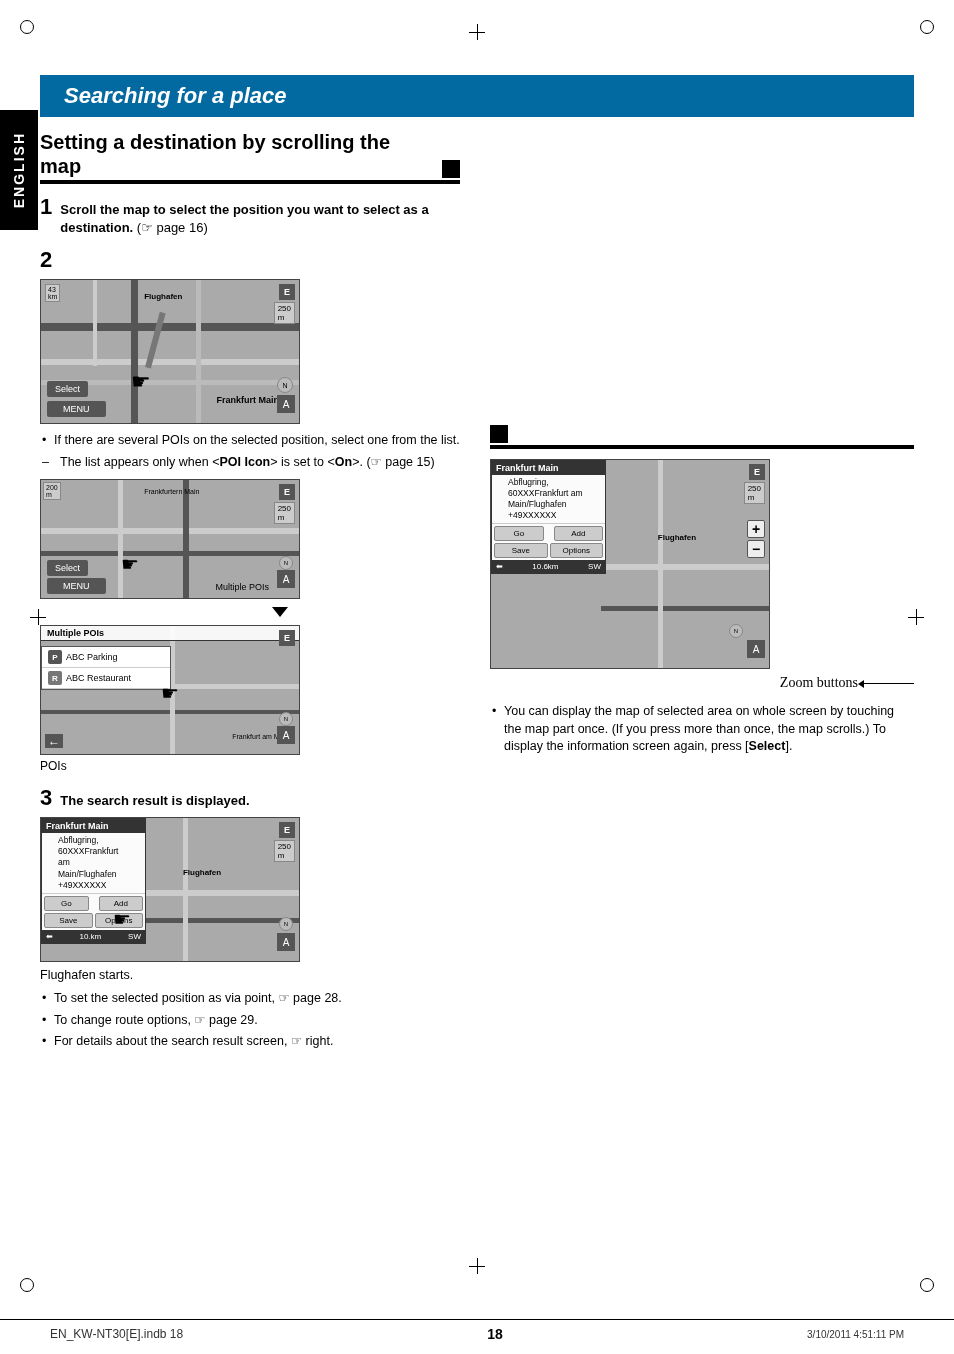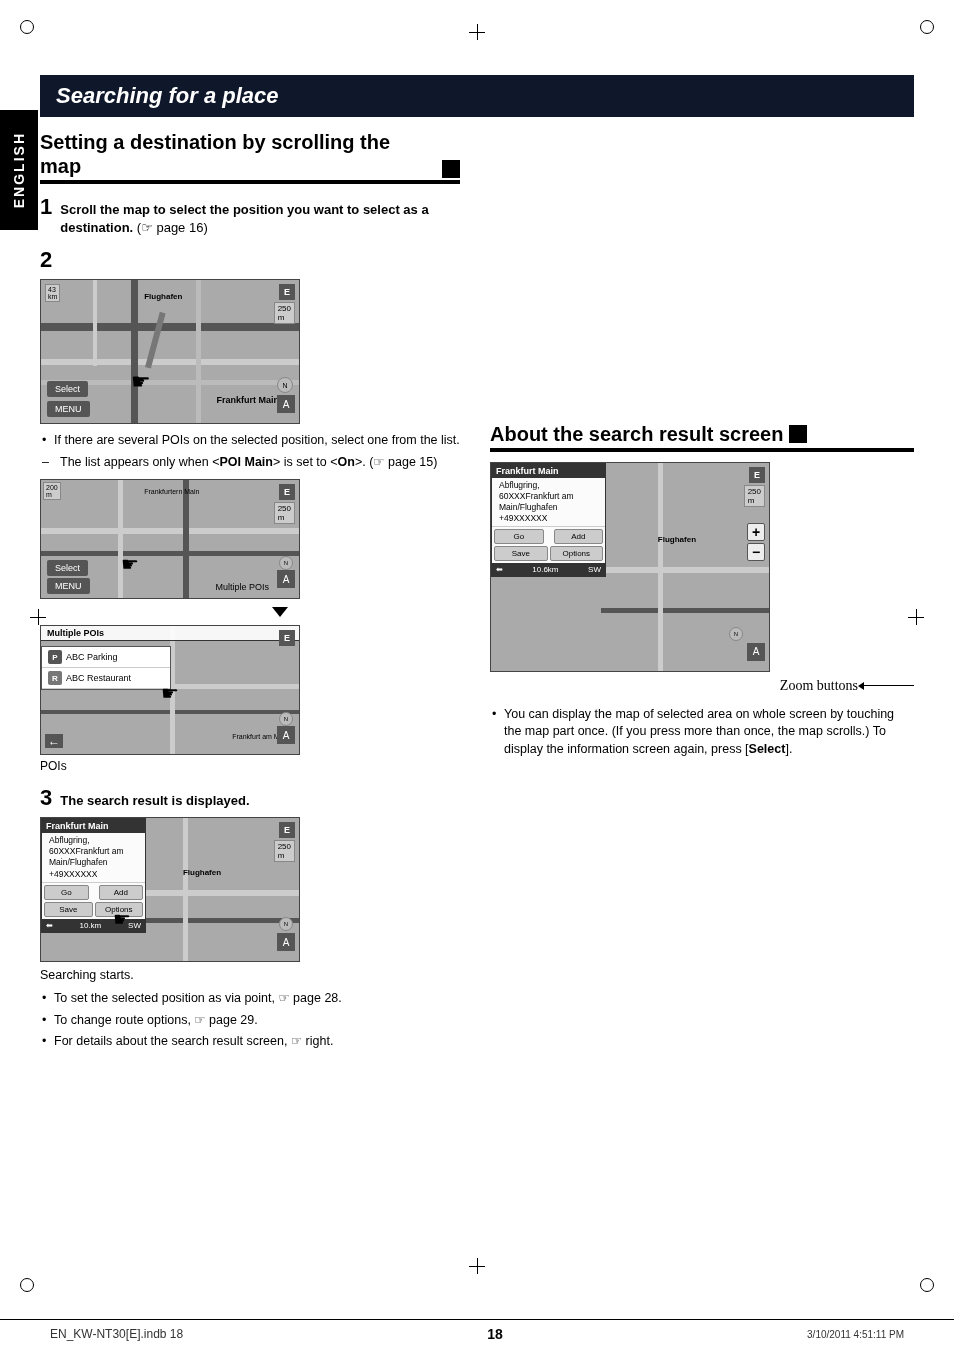--- a/index.html
+++ b/index.html
@@ -60,22 +60,22 @@
       transform: rotate(180deg);
       letter-spacing: 2px;
     }
 
     
     .header-banner {
       position: absolute;
       top: 75px;
       left: 40px;
       right: 40px;
-      background: #0f172a;
-      padding: 8px 16px;
+      background: #0369a1;
+      padding: 8px 24px;
     }
     .header-banner h1 {
       color: #fff;
       font-size: 22px;
       font-style: italic;
       font-weight: bold;
     }
 
     
     .main-content {
@@ -201,21 +201,21 @@
       z-index: 10;
     }
     .info-panel .title-bar {
       background: #333;
       color: #fff;
       padding: 2px 4px;
       font-size: 9px;
       font-weight: bold;
     }
     .info-panel .name-text {
-      padding: 2px 7px;
+      padding: 2px 16px;
       font-size: 8.5px;
       border-bottom: 1px solid #ccc;
       line-height: 1.3;
     }
     .info-panel .btn-row {
       display: flex;
       gap: 10px;
       padding: 2px;
     }
     .info-panel .btn {
@@ -253,21 +253,21 @@
       border-radius: 2px;
       z-index: 10;
     }
     .menu-btn {
       position: absolute;
       bottom: 6px;
       left: 6px;
       background: #555;
       color: #fff;
       font-size: 9px;
-      padding: 3px 8px;
+      padding: 3px 16px;
       border-radius: 2px;
       z-index: 10;
     }
     .frankfurt-label {
       position: absolute;
       bottom: 18px;
       right: 20px;
       font-size: 9px;
       color: #000;
       font-weight: bold;
@@ -555,21 +555,21 @@
 
           <div class="hand-cursor" style="bottom:28px;left:90px;">☛</div>
 
           <div class="nav-A">A</div>
 
           <div style="position:absolute;right:6px;bottom:30px;width:16px;height:16px;background:#bbb;border:1px solid #888;border-radius:50%;z-index:10;display:flex;align-items:center;justify-content:center;font-size:7px;">N</div>
         </div>
 
         <ul class="bullets">
           <li>If there are several POIs on the selected position, select one from the list.</li>
-          <li class="dash">The list appears only when &lt;<strong>POI Main</strong>&gt; is set to &lt;<strong>On</strong>&gt;. (☞ page 15)</li>
+          <li class="dash">The list appears only when &lt;<strong>POI Icon</strong>&gt; is set to &lt;<strong>On</strong>&gt;. (☞ page 15)</li>
         </ul>
 
         <div class="map-img-sm" style="margin-top:8px;">
 
           <div style="position:absolute;inset:0;background:#aaa;"></div>
           <div class="road-h" style="top:40%;left:0;right:0;height:6px;"></div>
           <div class="road-dark-h" style="top:60%;left:0;right:0;height:5px;"></div>
           <div class="road-v" style="left:30%;top:0;bottom:0;width:5px;"></div>
           <div class="road-dark-v" style="left:55%;top:0;bottom:0;width:6px;"></div>
 
@@ -673,35 +673,34 @@
 
           <div class="e-badge">E</div>
 
           <div class="dist-badge">250<br>m</div>
 
           <div class="nav-A">A</div>
 
           <div style="position:absolute;right:6px;bottom:30px;width:14px;height:14px;background:#bbb;border:1px solid #888;border-radius:50%;z-index:10;display:flex;align-items:center;justify-content:center;font-size:6px;">N</div>
         </div>
 
-        <div class="guidance-label">Searching starts.</div>
+        <div class="guidance-label">Flughafen starts.</div>
 
         <ul class="bullets">
           <li>To set the selected position as via point, ☞ page 28.</li>
           <li>To change route options, ☞ page 29.</li>
           <li>For details about the search result screen, ☞ right.</li>
         </ul>
 
       </div>
 
       <div class="right-col">
 
         <div style="margin-bottom:10px;">
           <div style="display:flex; align-items:center; gap:6px; border-bottom: 4px solid #000; padding-bottom:2px;">
-            <h2 style="font-size:20px;font-weight:bold;">About the search result screen</h2>
             <div style="width:18px;height:18px;background:#000;flex-shrink:0;"></div>
           </div>
         </div>
 
         <div class="right-map">
 
           <div class="info-panel" style="width:115px;">
             <div class="title-bar">Frankfurt Main</div>
             <div class="name-text">
               Abflugring,<br>60XXXFrankfurt am<br>Main/Flughafen<br>+49XXXXXX

